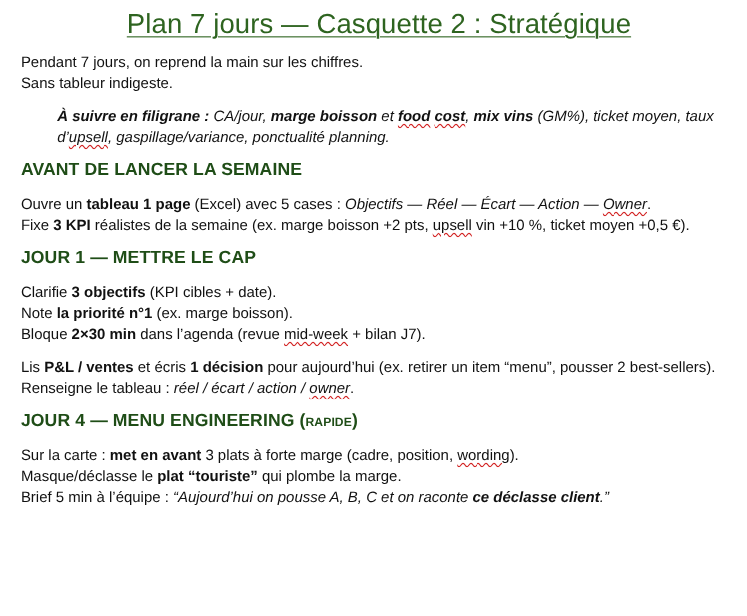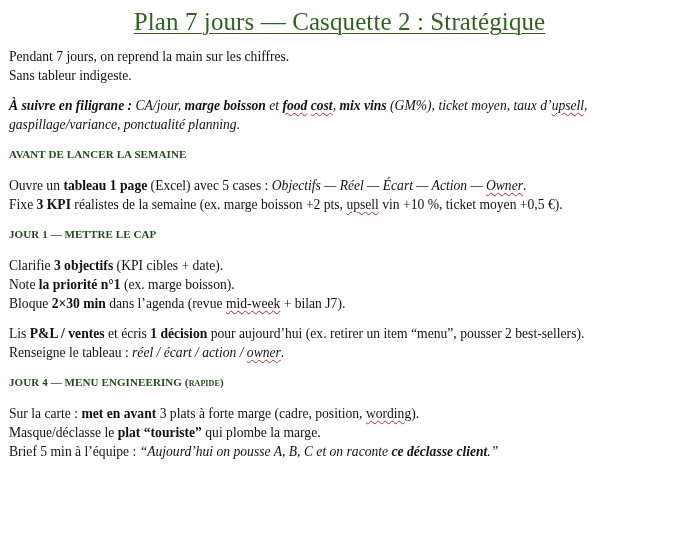--- a/index.html
+++ b/index.html
@@ -3,39 +3,39 @@
   <meta charset="utf-8">
   <style>
     html, body { margin: 0; padding: 0; background: #ffffff; }
     body {
       width: 679px; height: 560px; overflow: hidden;
       font-family: "Liberation Sans", sans-serif;
       color: #111111;
       font-size: 13.6px;
       line-height: 19px;
     }
-    .page { padding: 4px 9px 0 9px; font-family: Liberation Serif, serif; }
+    .page { padding: 4px 9px 0 19px; }
     .title {
       text-align: center;
       font-size: 25px;
       line-height: 36px;
       color: #2e6420;
       text-decoration: underline;
       text-underline-offset: 3px;
       text-decoration-thickness: 1px;
       margin: 0 0 7px 0;
       font-weight: normal;
       letter-spacing: 0.1px;
     }
     p { margin: 0; }
     .para { margin-bottom: 11px; }
     .heading {
       color: #1f4d17;
       font-weight: bold;
-      font-size: 11px;
+      font-size: 16px;
       line-height: 19px;
       margin: 0 0 12px 0;
       letter-spacing: 0.1px;
     }
     .sc { font-variant: small-caps; }
     .squiggle {
       text-decoration: underline wavy #d22222;
       text-decoration-thickness: 1px;
       text-underline-offset: 2px;
     }
@@ -48,21 +48,21 @@
 <div class="page">
 
   <h1 class="title">Plan 7 jours — Casquette 2 : Stratégique</h1>
 
   <div class="para">
     <p>Pendant 7 jours, on reprend la main sur les chiffres.</p>
     <p>Sans tableur indigeste.</p>
   </div>
 
   <div class="para">
-    <p style="font-style: italic;"><b>À suivre en filigrane :</b><span> CA/jour, </span><b>marge boisson</b><span> et </span><b><span class="squiggle">food</span><span> </span><span class="squiggle">cost</span></b><span>, </span><b>mix vins</b><span> (GM%), ticket moyen, taux d’</span><span class="squiggle">upsell</span><span>, gaspillage/variance, ponctualité planning.</span></p>
+    <p style="font-style: italic; margin-left: 33px;"><b>À suivre en filigrane :</b><span> CA/jour, </span><b>marge boisson</b><span> et </span><b><span class="squiggle">food</span><span> </span><span class="squiggle">cost</span></b><span>, </span><b>mix vins</b><span> (GM%), ticket moyen, taux d’</span><span class="squiggle">upsell</span><span>, gaspillage/variance, ponctualité planning.</span></p>
   </div>
 
   <h2 class="heading">AVANT DE LANCER LA SEMAINE</h2>
   <div class="para">
     <p><span>Ouvre un </span><b>tableau 1 page</b><span> (Excel) avec 5 cases : </span><i>Objectifs — Réel — Écart — Action — </i><i class="squiggle">Owner</i><span>.</span></p>
     <p><span>Fixe </span><b>3 KPI</b><span> réalistes de la semaine (ex. marge boisson +2 pts, </span><span class="squiggle">upsell</span><span> vin +10 %, ticket moyen +0,5 €).</span></p>
   </div>
 
   <h2 class="heading">JOUR 1 — METTRE LE CAP</h2>
   <div class="para">

